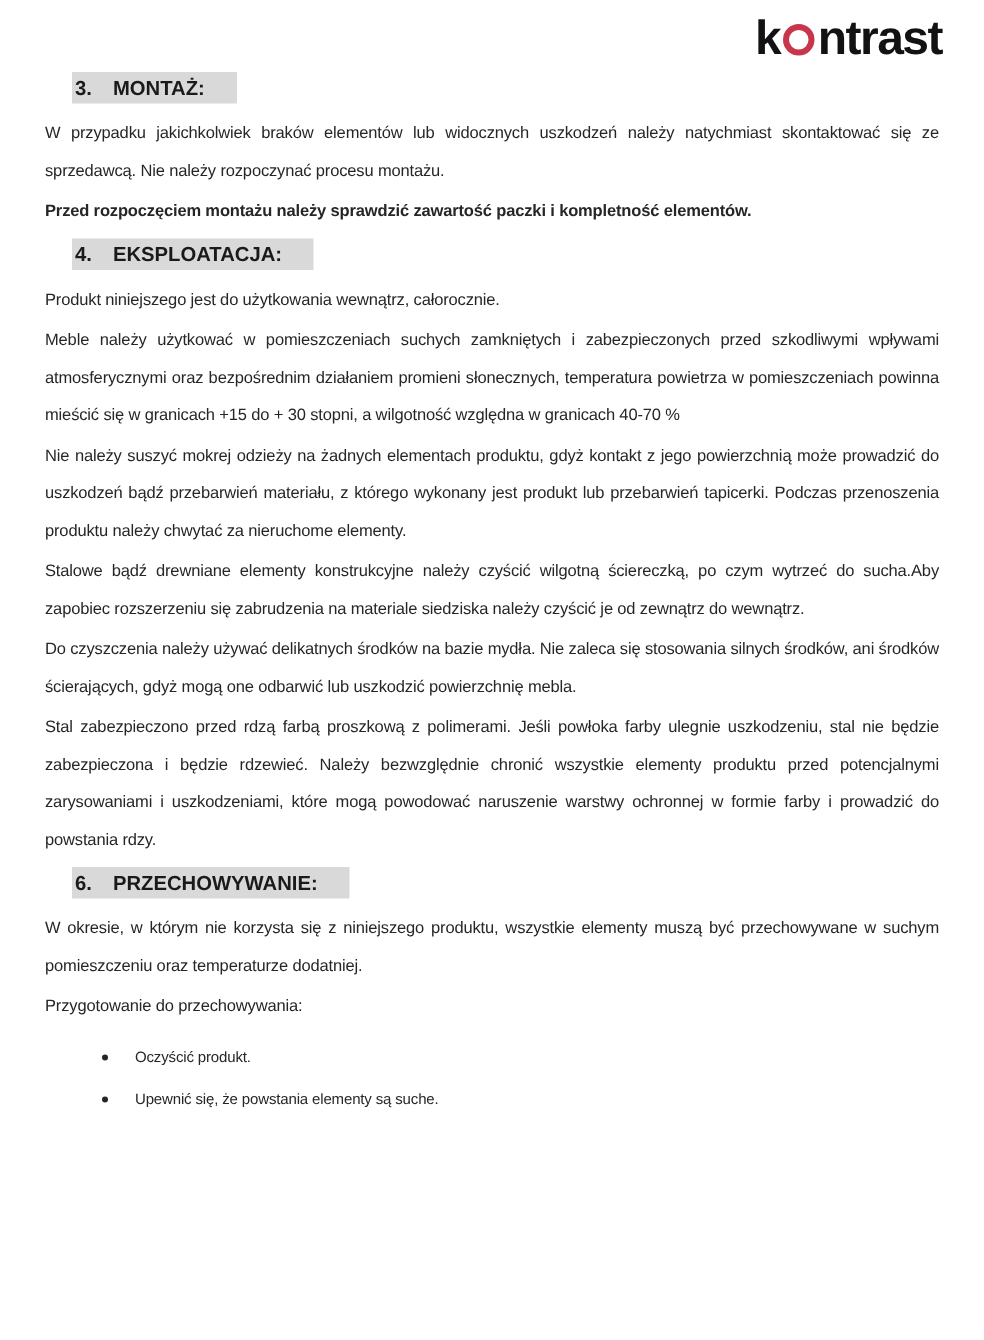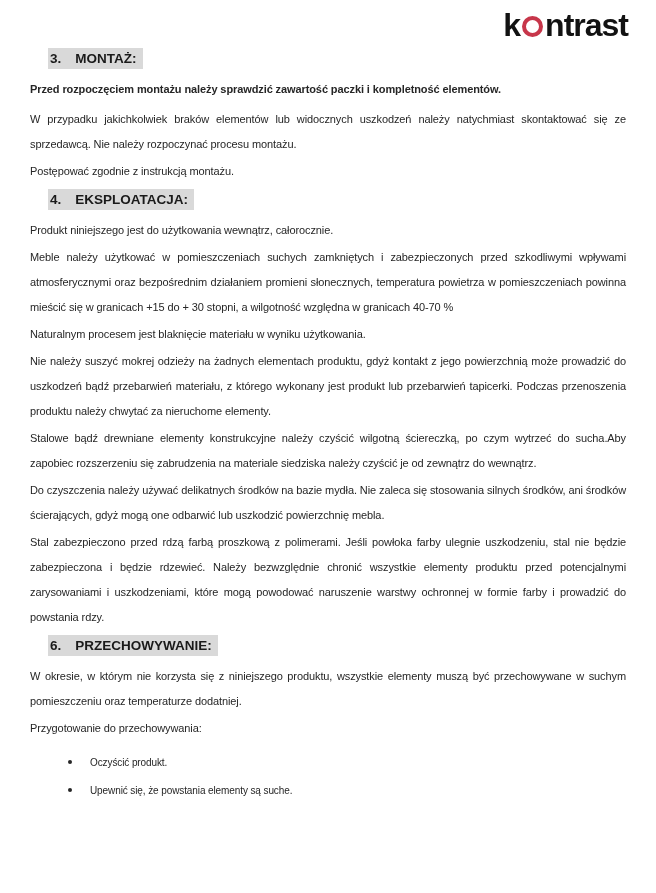--- a/index.html
+++ b/index.html
@@ -13,21 +13,21 @@
   .logo { font-size:32px; font-weight:bold; letter-spacing:-1px; color:#121212; line-height:36px; white-space:nowrap; }
   .logo .ring {
     display:inline-block; width:13px; height:13px;
     border:4px solid #c7364a; border-radius:50%;
     margin:0 2px; vertical-align:-1px; background:transparent;
   }
   
   .content { padding:0 30px; }
   .heading { margin:5px 0 8px 18px; font-size:13.5px; font-weight:bold; color:#1a1a1a; }
   .heading.first { margin-top:2px; }
-  .heading .hl { background:#d9d9d9; padding:3px 6px 3px 2px; display:inline-block; }
+  .heading .hl { background:#d9d9d9; padding:3px 21px 3px 2px; display:inline-block; }
   .heading .num { margin-right:14px; }
   p.para {
     margin:0 0 2px 0; font-size:11px; line-height:25px;
     text-align:justify; letter-spacing:-0.1px;
   }
   p.para.bold { font-weight:bold; margin-bottom:5px; }
   ul.bullets { list-style:none; margin:9px 0 3px 0; padding:0 0 0 38px; }
   ul.bullets li {
     position:relative; padding-left:22px; font-size:10px;
     line-height:26px; margin-bottom:2px; letter-spacing:-0.1px;
@@ -44,30 +44,28 @@
 
   <div class="logo-row">
     <span class="logo"><span>k</span><span class="ring"></span><span>ntrast</span></span>
   </div>
 
   <div class="content">
 
     <div class="heading first">
       <span class="hl"><span class="num">3.</span><span>MONTAŻ:</span></span>
     </div>
+    <p class="para">W przypadku jakichkolwiek braków elementów lub widocznych uszkodzeń należy natychmiast skontaktować się ze sprzedawcą. Nie należy rozpoczynać procesu montażu.</p>
     <p class="para bold">Przed rozpoczęciem montażu należy sprawdzić zawartość paczki i kompletność elementów.</p>
-    <p class="para">W przypadku jakichkolwiek braków elementów lub widocznych uszkodzeń należy natychmiast skontaktować się ze sprzedawcą. Nie należy rozpoczynać procesu montażu.</p>
-    <p class="para">Postępować zgodnie z instrukcją montażu.</p>
 
     <div class="heading">
       <span class="hl"><span class="num">4.</span><span>EKSPLOATACJA:</span></span>
     </div>
     <p class="para">Produkt niniejszego jest do użytkowania wewnątrz, całorocznie.</p>
     <p class="para">Meble należy użytkować w pomieszczeniach suchych zamkniętych i zabezpieczonych przed szkodliwymi wpływami atmosferycznymi oraz bezpośrednim działaniem promieni słonecznych, temperatura powietrza w pomieszczeniach powinna mieścić się w granicach +15 do + 30 stopni, a wilgotność względna w granicach 40-70 %</p>
-    <p class="para">Naturalnym procesem jest blaknięcie materiału w wyniku użytkowania.</p>
     <p class="para">Nie należy suszyć mokrej odzieży na żadnych elementach produktu, gdyż kontakt z jego powierzchnią może prowadzić do uszkodzeń bądź przebarwień materiału, z którego wykonany jest produkt lub przebarwień tapicerki. Podczas przenoszenia produktu należy chwytać za nieruchome elementy.</p>
 
     <p class="para">Stalowe bądź drewniane elementy konstrukcyjne należy czyścić wilgotną ściereczką, po czym wytrzeć do sucha.Aby zapobiec rozszerzeniu się zabrudzenia na materiale siedziska należy czyścić je od zewnątrz do wewnątrz.</p>
     <p class="para">Do czyszczenia należy używać delikatnych środków na bazie mydła. Nie zaleca się stosowania silnych środków, ani środków ścierających, gdyż mogą one odbarwić lub uszkodzić powierzchnię mebla.</p>
     <p class="para">Stal zabezpieczono przed rdzą farbą proszkową z polimerami. Jeśli powłoka farby ulegnie uszkodzeniu, stal nie będzie zabezpieczona i będzie rdzewieć. Należy bezwzględnie chronić wszystkie elementy produktu przed potencjalnymi zarysowaniami i uszkodzeniami, które mogą powodować naruszenie warstwy ochronnej w formie farby i prowadzić do powstania rdzy.</p>
 
     <div class="heading">
       <span class="hl"><span class="num">6.</span><span>PRZECHOWYWANIE:</span></span>
     </div>
     <p class="para">W okresie, w którym nie korzysta się z niniejszego produktu, wszystkie elementy muszą być przechowywane w suchym pomieszczeniu oraz temperaturze dodatniej.</p>

